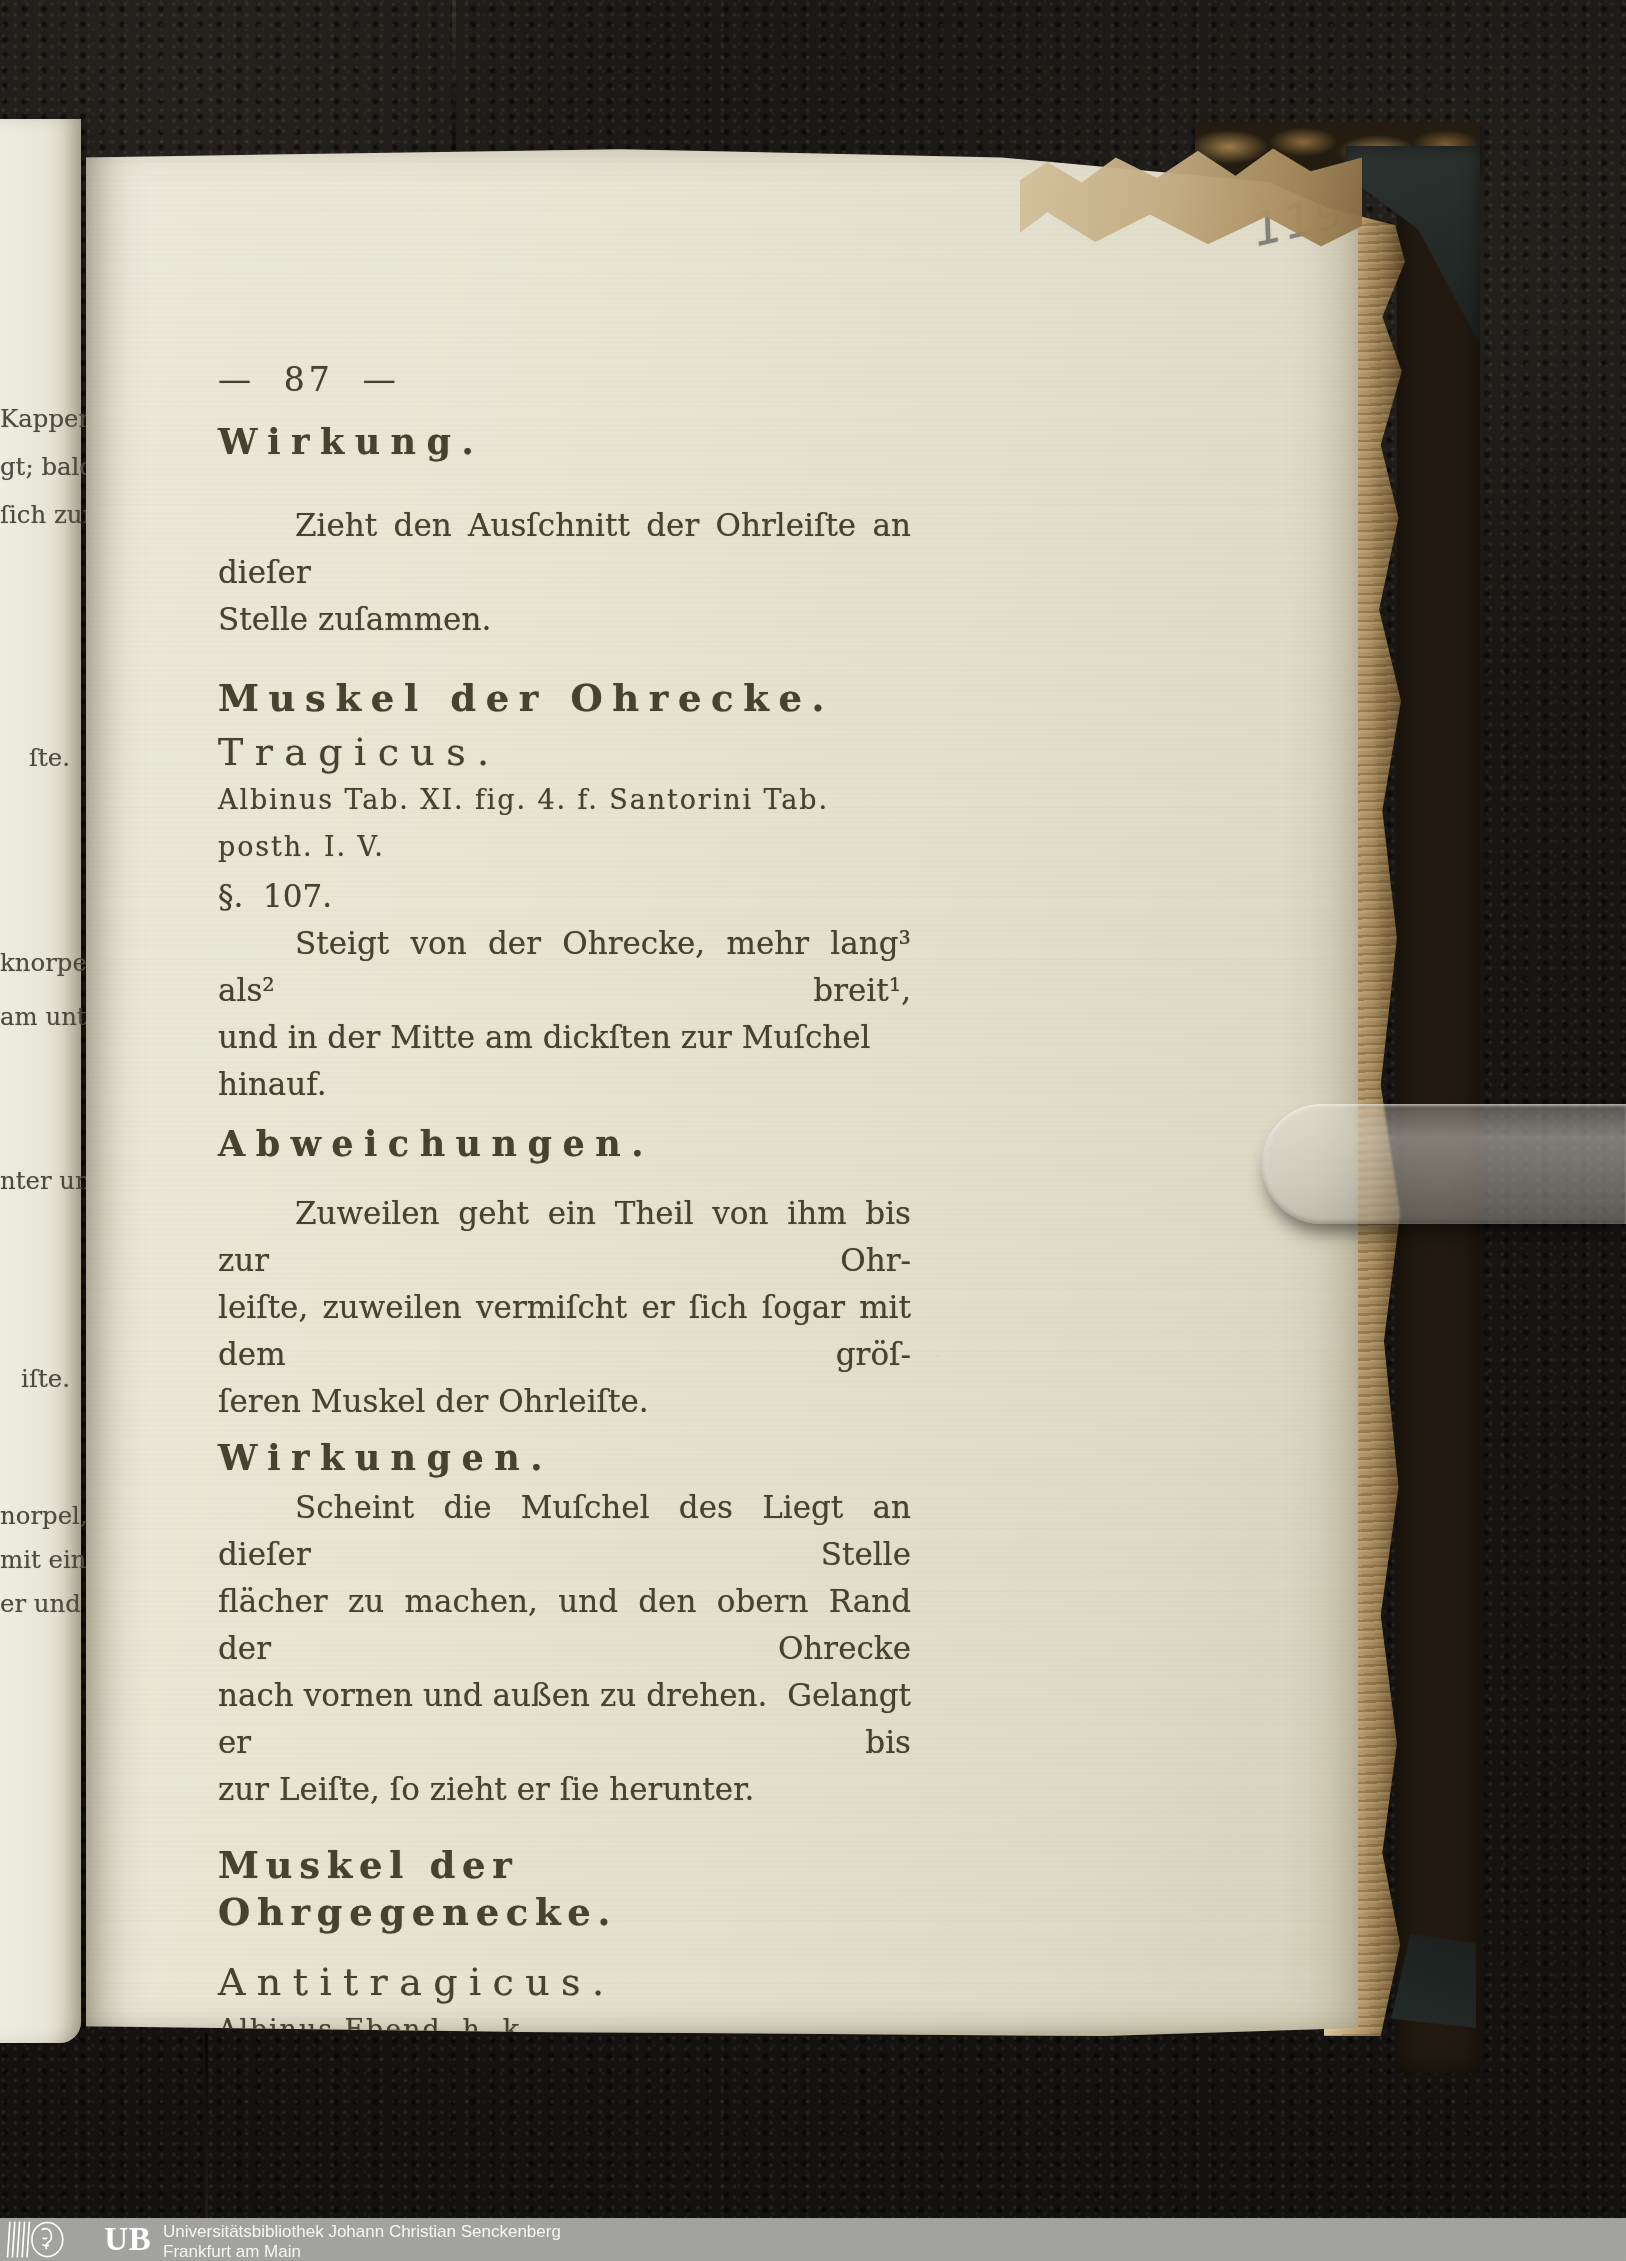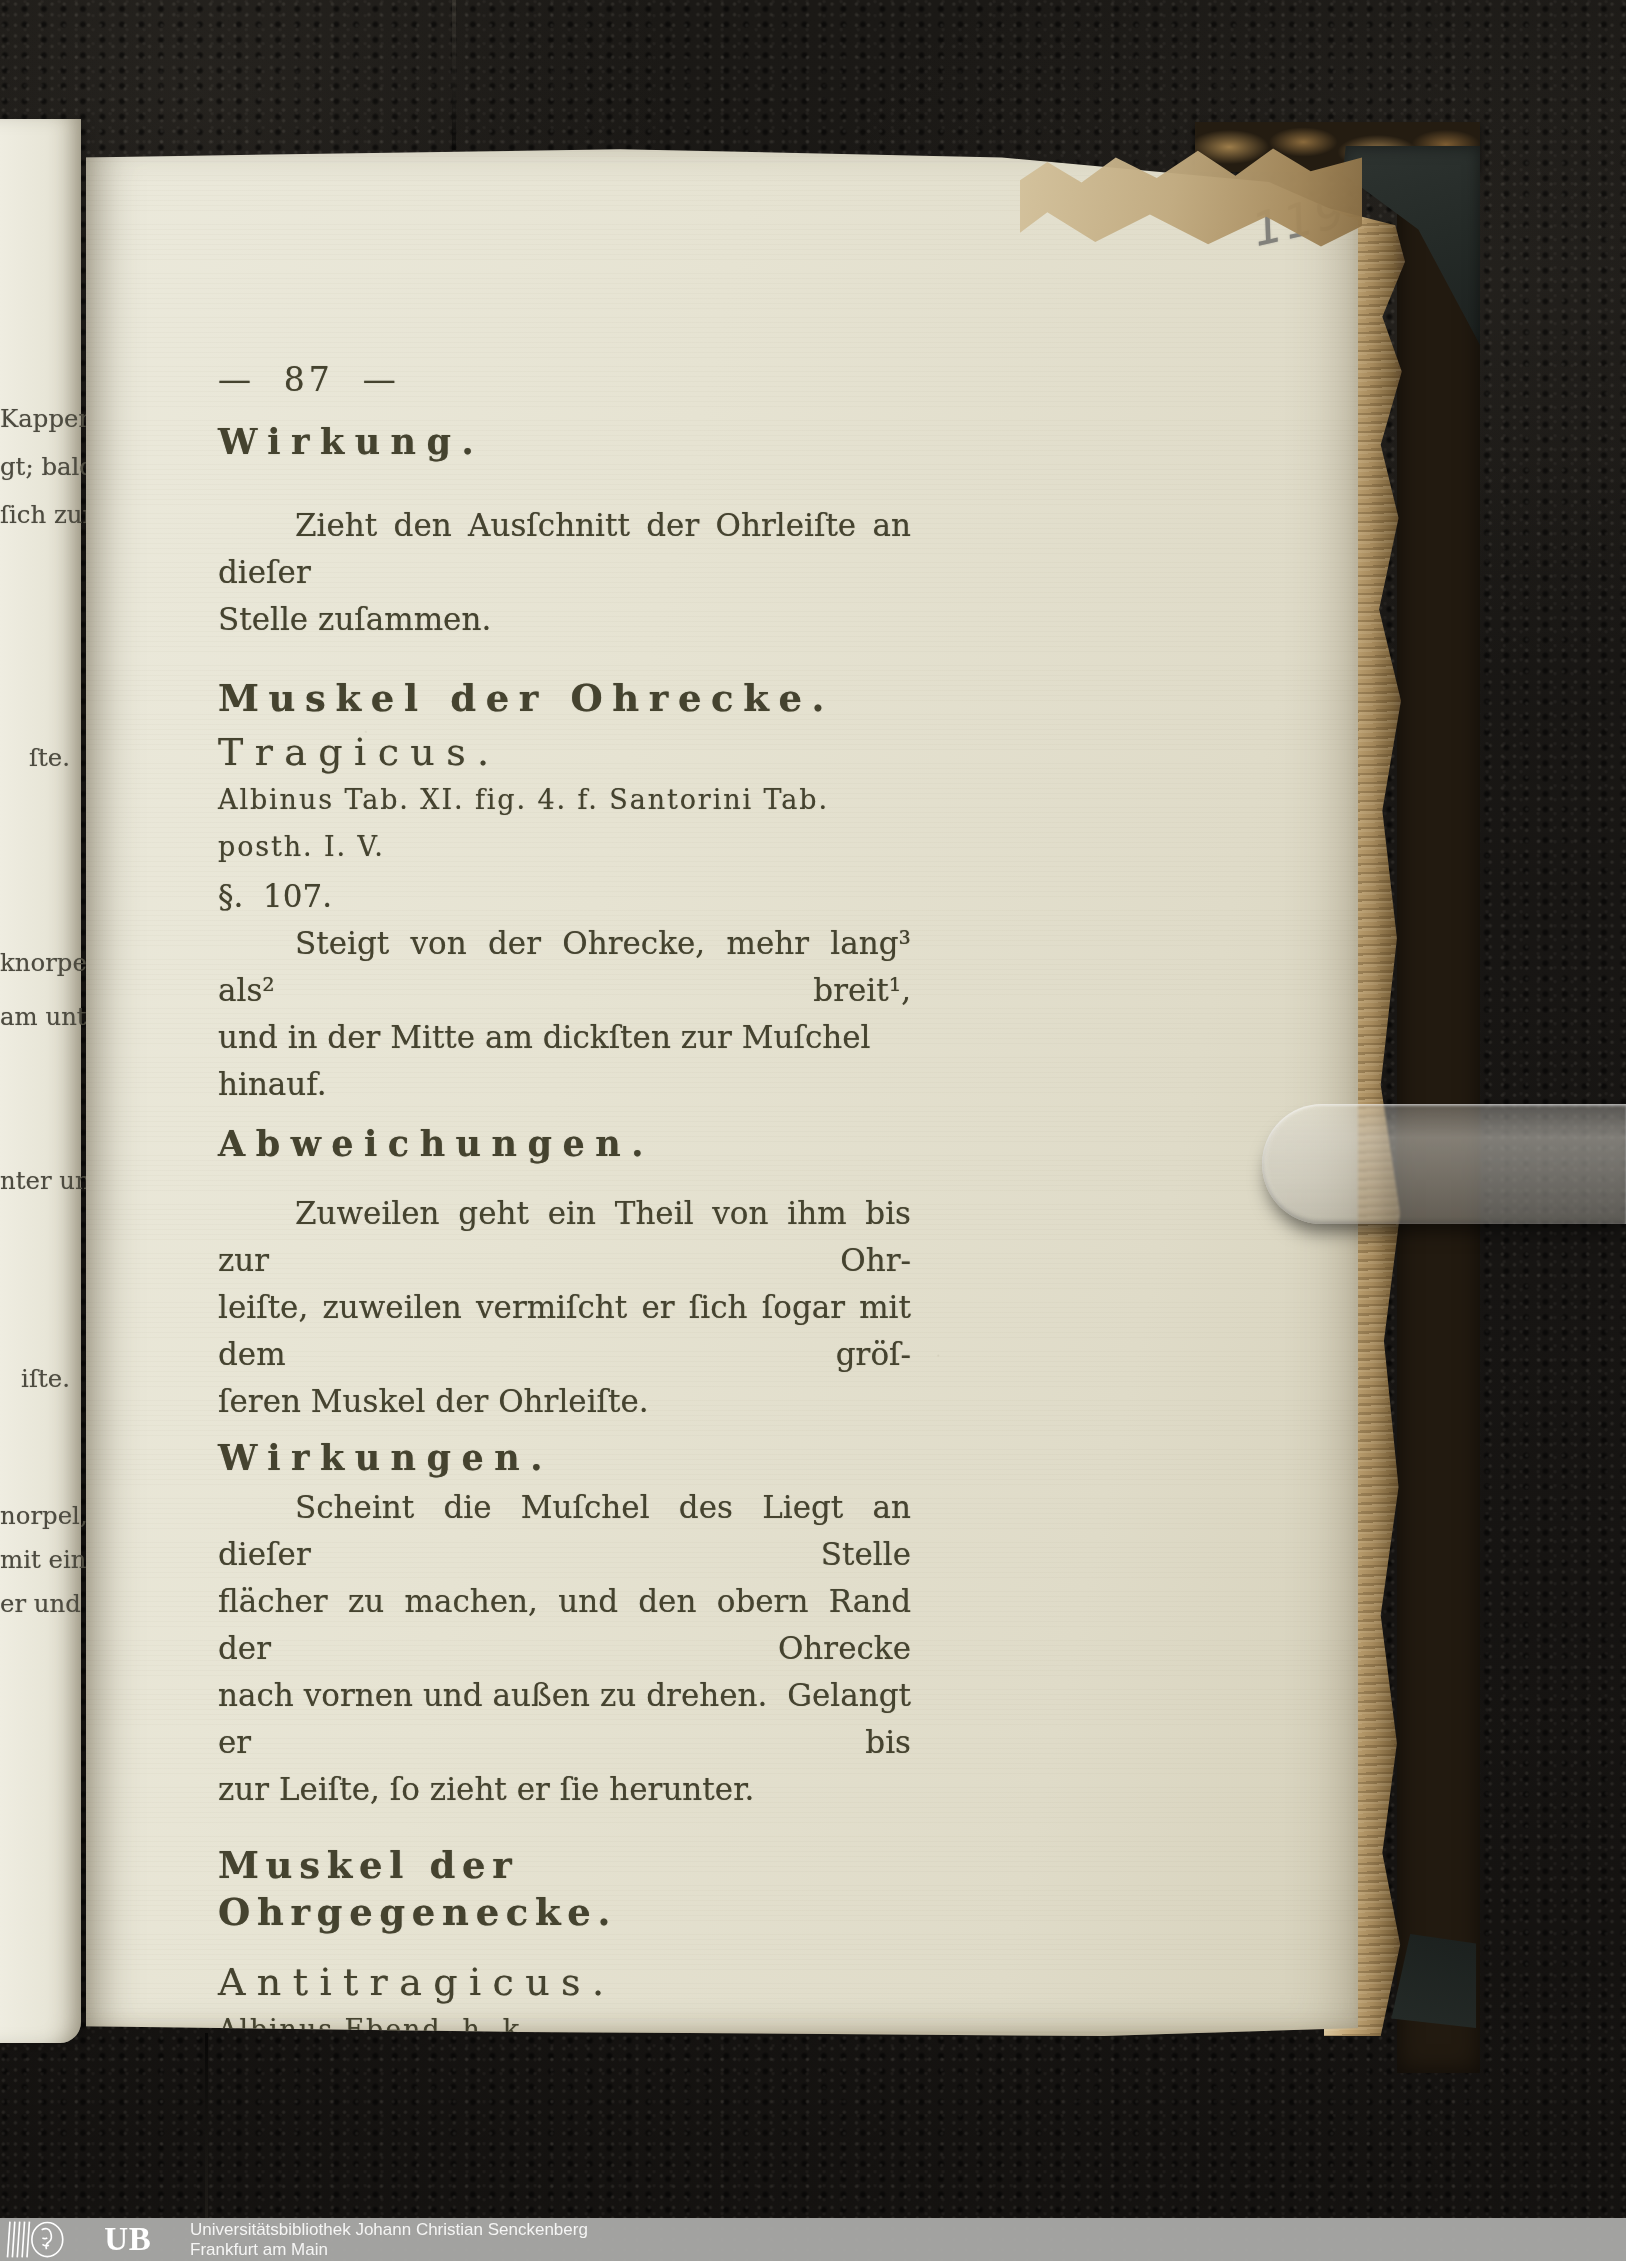--- a/index.html
+++ b/index.html
@@ -124,22 +124,22 @@
     background:linear-gradient(180deg, rgba(238,236,228,.30) 0%, rgba(214,211,202,.55) 28%,
       rgba(196,193,184,.50) 65%, rgba(168,165,156,.48) 100%);
     border-radius:62px 0 0 62px;
     box-shadow:0 13px 18px -4.9px rgba(0,0,0,.5),
       inset 0 1.6px 2.4px rgba(255,255,255,.55), inset 0 -2.4px 4.1px rgba(0,0,0,.25),
       inset 3.3px 0 4.9px rgba(255,255,255,.25);
     backdrop-filter:blur(1.2px);}
 
   
   .watermark-bar{position:absolute;left:0;bottom:0;width:100%;height:43px;
-    background:rgba(167,167,165,.97);display:flex;align-items:center;
-    font-family:"Liberation Sans",sans-serif;z-index:60;gap:27px;}
+    background:rgba(167,167,165,.97);display:flex;align-items:flex-end;
+    font-family:"Liberation Sans",sans-serif;z-index:60;}
   .logo-wrap{display:flex;align-items:center;height:100%;margin-left:4.9px;flex:0 0 auto;}
   .logo-ub-text{font-family:"Liberation Serif",serif;font-weight:bold;font-size:33px;
     color:#ffffff;margin-left:3.3px;letter-spacing:0.8px;}
   .bar-text{margin-left:11.4px;color:#f5f5f4;font-size:17px;line-height:19.5px;}
 </style>
 </head>
 <body>
 
 <div class="scene">
 

